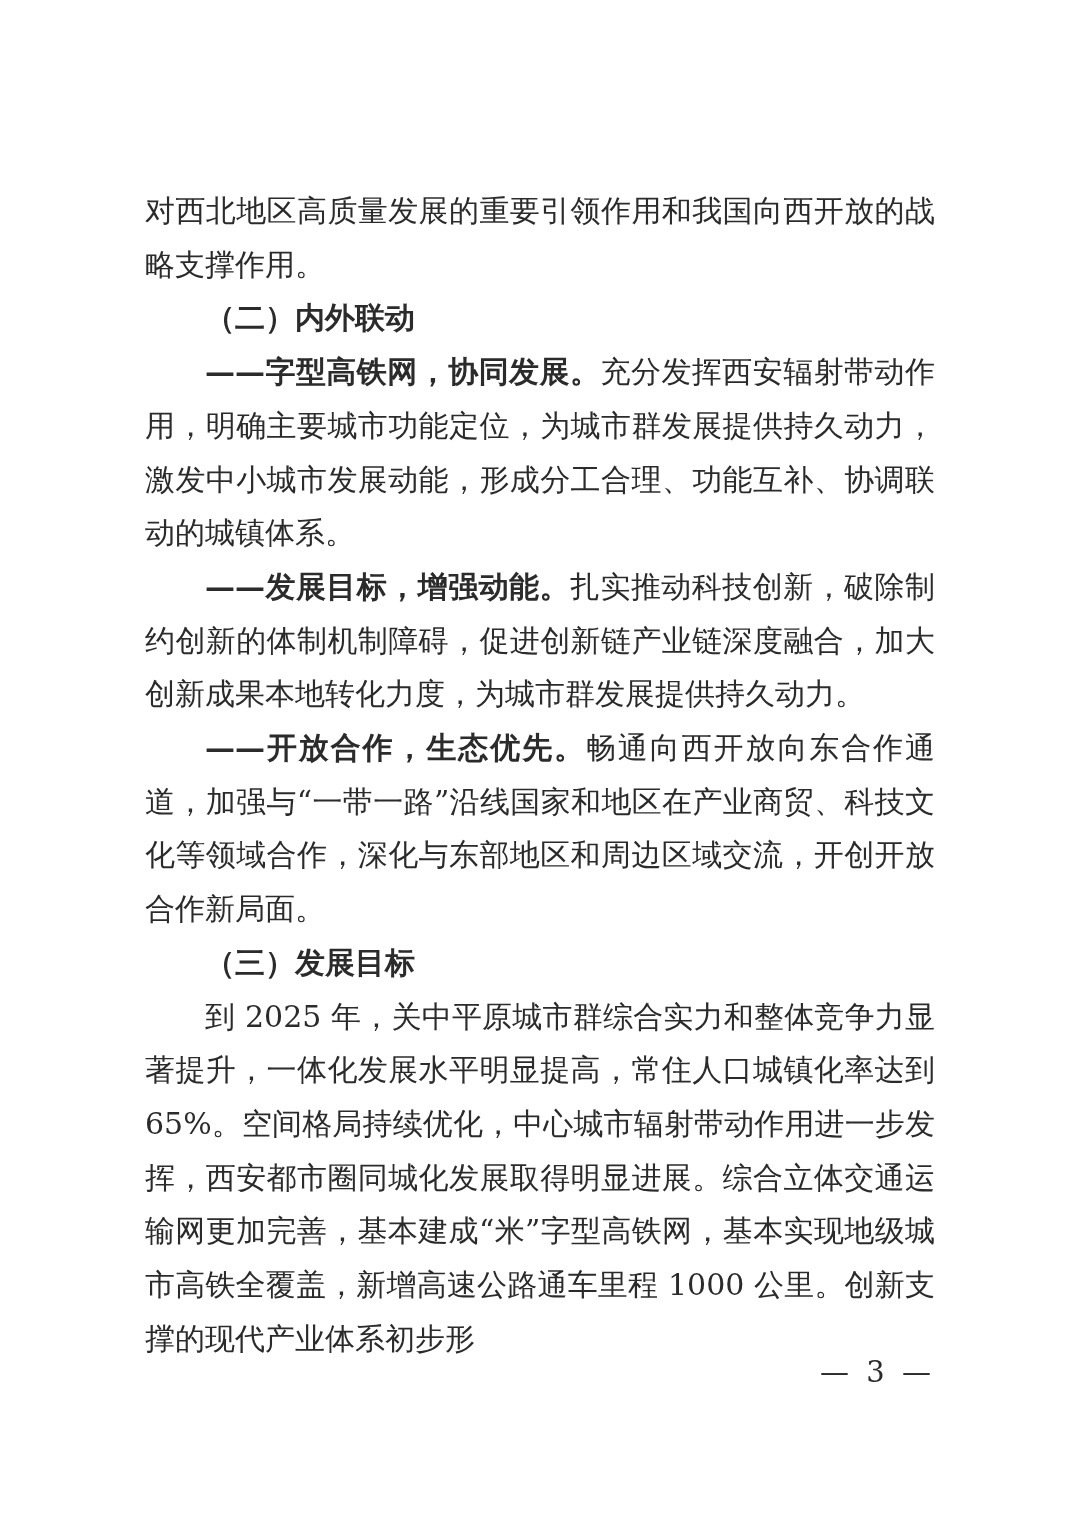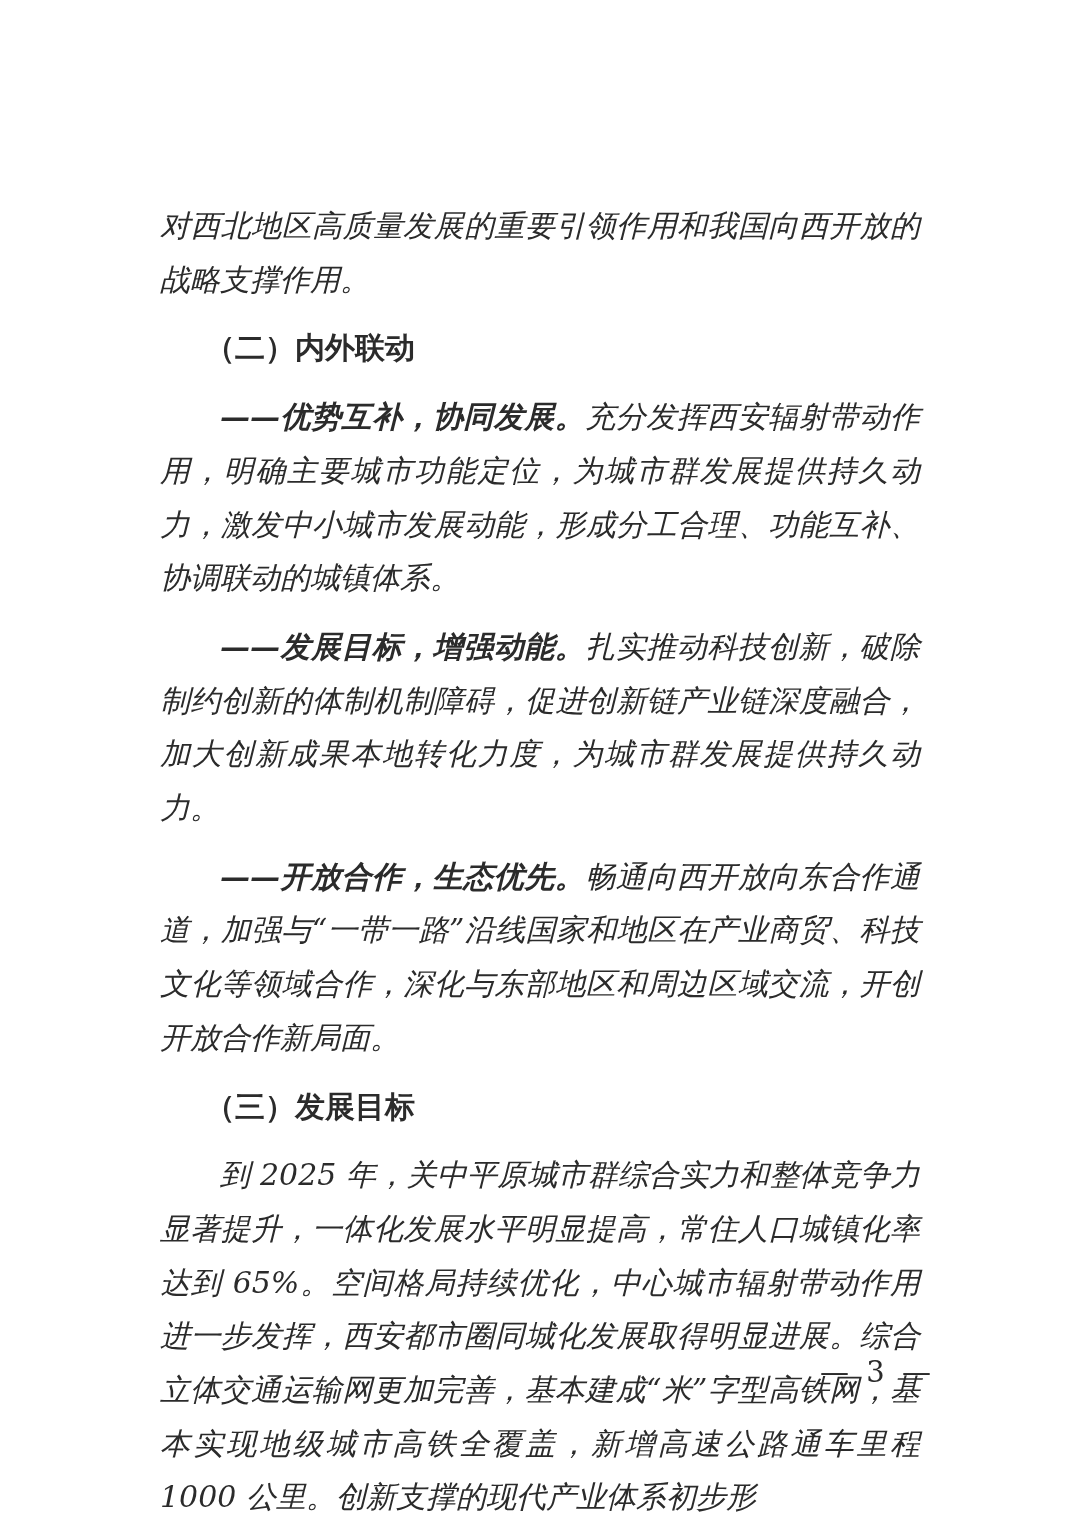--- a/index.html
+++ b/index.html
@@ -20,23 +20,22 @@
     position: absolute;
     left: 145px;
     top: 184px;
     width: 790px;
     font-size: 30px;
     line-height: 53.7px;
     text-align: justify;
     text-justify: inter-character;
   }
   .para {
-    margin: 15px;
+    margin: 0;
     text-indent: 2em;
-    font-style: italic;
   }
   .para.no-indent {
     text-indent: 0;
   }
   .heading {
     margin: 0;
     text-indent: 2em;
     font-weight: bold;
   }
   .lead {
@@ -55,21 +54,21 @@
 </head>
 <body>
 
 <div class="page">
   <div class="content">
 
     <p class="para no-indent">对西北地区高质量发展的重要引领作用和我国向西开放的战略支撑作用。</p>
 
     <p class="heading">（二）内外联动</p>
 
-    <p class="para"><span class="lead">——优势互补，协同发展。</span><span>充分发挥西安辐射带动作用，明确主要城市功能定位，为城市群发展提供持久动力，激发中小城市发展动能，形成分工合理、功能互补、协调联动的城镇体系。</span></p>
+    <p class="para"><span class="lead">——字型高铁网，协同发展。</span><span>充分发挥西安辐射带动作用，明确主要城市功能定位，为城市群发展提供持久动力，激发中小城市发展动能，形成分工合理、功能互补、协调联动的城镇体系。</span></p>
 
     <p class="para"><span class="lead">——发展目标，增强动能。</span><span>扎实推动科技创新，破除制约创新的体制机制障碍，促进创新链产业链深度融合，加大创新成果本地转化力度，为城市群发展提供持久动力。</span></p>
 
 
     <p class="para"><span class="lead">——开放合作，生态优先。</span><span>畅通向西开放向东合作通道，加强与“一带一路”沿线国家和地区在产业商贸、科技文化等领域合作，深化与东部地区和周边区域交流，开创开放合作新局面。</span></p>
 
     <p class="heading">（三）发展目标</p>
 
     <p class="para">到 2025 年，关中平原城市群综合实力和整体竞争力显著提升，一体化发展水平明显提高，常住人口城镇化率达到 65%。空间格局持续优化，中心城市辐射带动作用进一步发挥，西安都市圈同城化发展取得明显进展。综合立体交通运输网更加完善，基本建成“米”字型高铁网，基本实现地级城市高铁全覆盖，新增高速公路通车里程 1000 公里。创新支撑的现代产业体系初步形</p>
 

